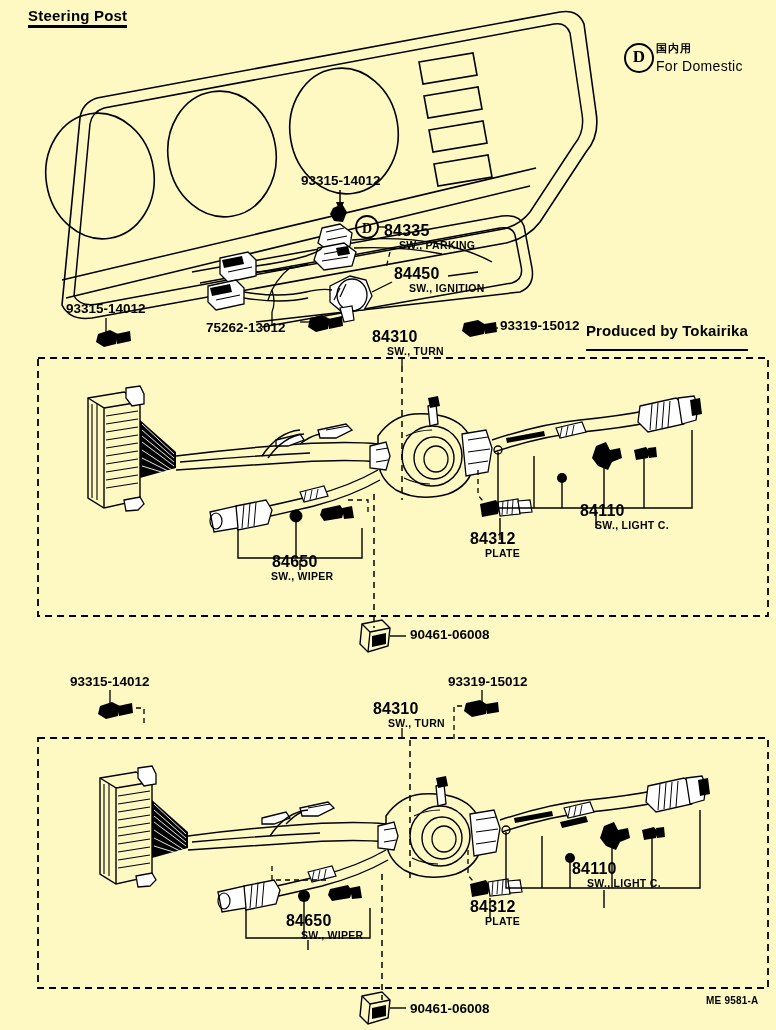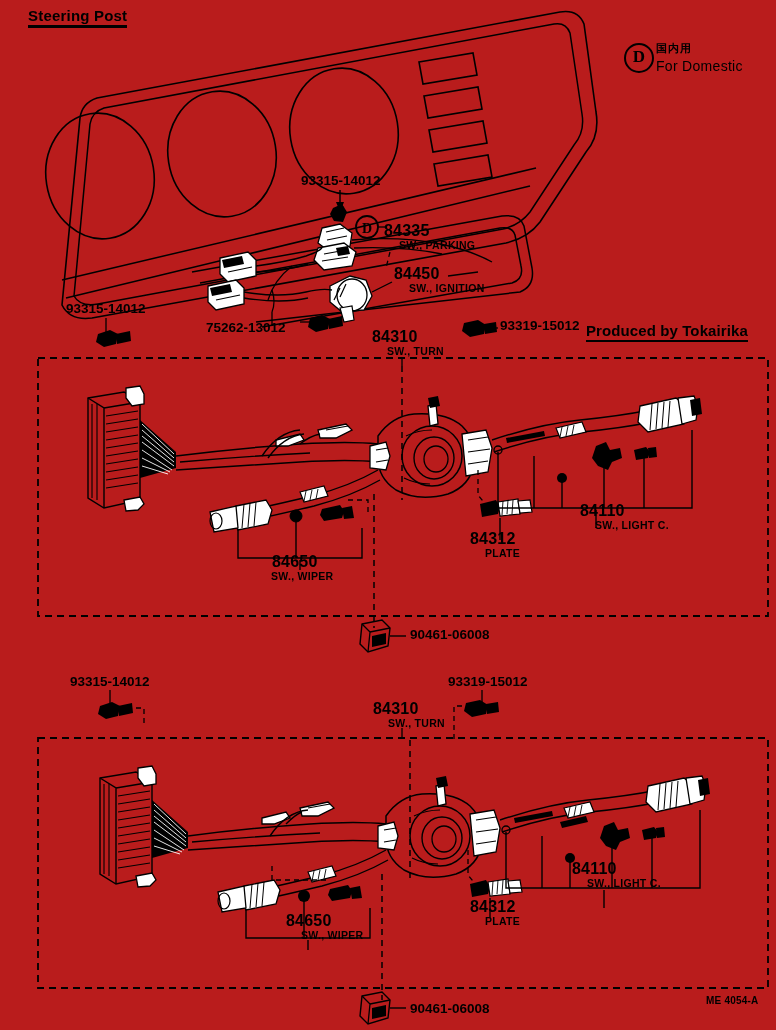--- a/index.html
+++ b/index.html
@@ -9,21 +9,21 @@
     background: #ffffff;
   }
   body {
     font-family: "Liberation Sans", sans-serif;
     color: #000;
   }
   #page {
     position: relative;
     width: 776px;
     height: 1030px;
-    background: #b91c1c;
+    background: #fef9c3;
     overflow: hidden;
   }
   .abs { position: absolute; }
 
   
   #title {
     left: 28px; top: 7px;
     font-size: 15px;
     font-weight: bold;
     letter-spacing: .2px;
@@ -80,21 +80,21 @@
     margin-top: 0px;
     padding-left: 15px;
   }
 
   
   .producer {
     font-size: 15px;
     font-weight: bold;
     letter-spacing: .1px;
     border-bottom: 2.5px solid #000;
-    padding-bottom: 1px;
+    padding-bottom: 10px;
     white-space: nowrap;
     line-height: 17px;
   }
 
   svg.overlay {
     position: absolute;
     left: 0; top: 0;
     width: 776px; height: 1030px;
     pointer-events: none;
   }
@@ -638,15 +638,15 @@
 
   <div class="abs callout" style="left:572px; top:860px;">
     <div class="num">84110</div>
     <div class="desc">SW., LIGHT C.</div>
   </div>
 
   <div class="abs callout" style="left:410px; top:1000px;">
     <div class="num sm">90461-06008</div>
   </div>
 
-  <div class="abs" id="ref-code">ME 4054-A</div>
+  <div class="abs" id="ref-code">ME 9581-A</div>
 
 </div>
 
 </body></html>

